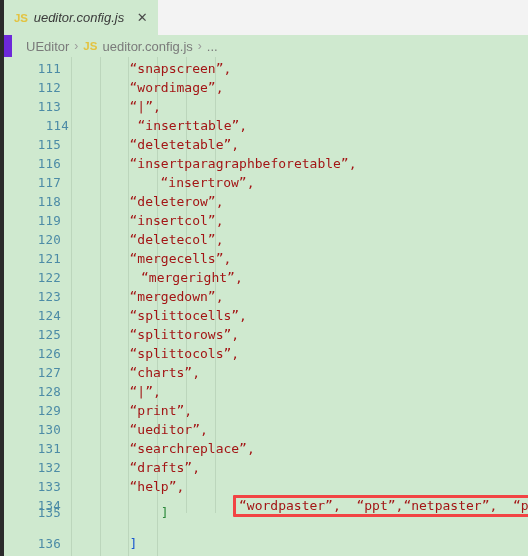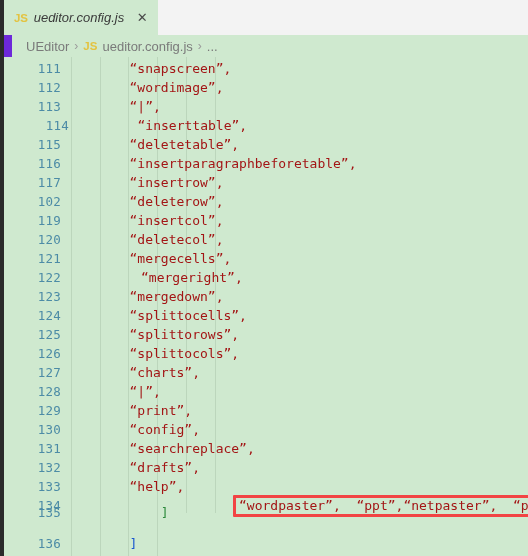--- a/index.html
+++ b/index.html
@@ -240,24 +240,24 @@
         <div class="row" style="top: 78px;">
           <span class="lineno">115</span>
           <span class="code str" style="left: 125.56px;">“deletetable”,</span>
         </div>
         <div class="row" style="top: 97px;">
           <span class="lineno">116</span>
           <span class="code str" style="left: 125.56px;">“insertparagraphbeforetable”,</span>
         </div>
         <div class="row" style="top: 116px;">
           <span class="lineno">117</span>
-          <span class="code str" style="left: 125.56px;">“insertrow”,</span>
+          <span class="code str" style="left: 125.56px; padding-left: 31px;">“insertrow”,</span>
         </div>
         <div class="row" style="top: 135px;">
-          <span class="lineno">102</span>
+          <span class="lineno">118</span>
           <span class="code str" style="left: 125.56px;">“deleterow”,</span>
         </div>
         <div class="row" style="top: 154px;">
           <span class="lineno">119</span>
           <span class="code str" style="left: 125.56px;">“insertcol”,</span>
         </div>
         <div class="row" style="top: 173px;">
           <span class="lineno">120</span>
           <span class="code str" style="left: 125.56px;">“deletecol”,</span>
         </div>
@@ -292,21 +292,21 @@
         <div class="row" style="top: 325px;">
           <span class="lineno">128</span>
           <span class="code str" style="left: 125.56px;">“|”,</span>
         </div>
         <div class="row" style="top: 344px;">
           <span class="lineno">129</span>
           <span class="code str" style="left: 125.56px;">“print”,</span>
         </div>
         <div class="row" style="top: 363px;">
           <span class="lineno">130</span>
-          <span class="code str" style="left: 125.56px;">“config”,</span>
+          <span class="code str" style="left: 125.56px;">“ueditor”,</span>
         </div>
         <div class="row" style="top: 382px;">
           <span class="lineno">131</span>
           <span class="code str" style="left: 125.56px;">“searchreplace”,</span>
         </div>
         <div class="row" style="top: 401px;">
           <span class="lineno">132</span>
           <span class="code str" style="left: 125.56px;">“drafts”,</span>
         </div>
         <div class="row" style="top: 420px;">

